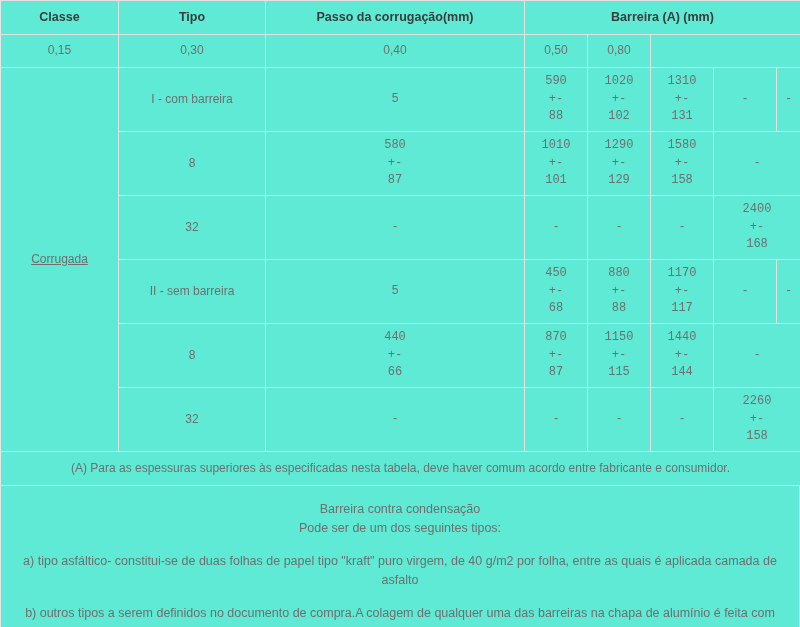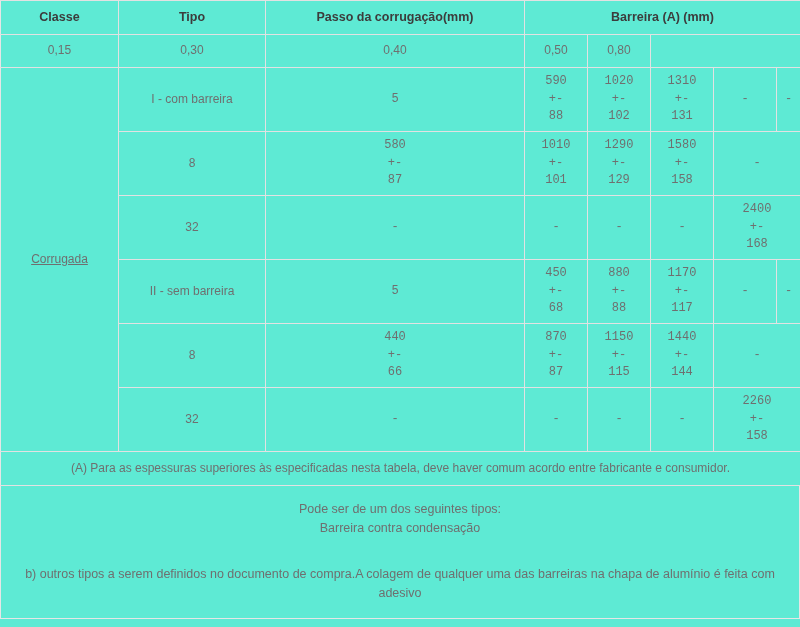--- a/index.html
+++ b/index.html
@@ -286,21 +286,22 @@
       </tr>
 
       <tr class="note-row">
         <td colspan="8">(A) Para as espessuras superiores às especificadas nesta tabela, deve haver comum acordo entre fabricante e consumidor.</td>
       </tr>
 
     </tbody>
   </table>
 
   <div class="block">
+    <p>Barreira contra condensação</p>
     <p>Pode ser de um dos seguintes tipos:</p>
-    <p>Barreira contra condensação</p>
     <p class="spacer"></p>
+    <p>a) tipo asfáltico- constitui-se de duas folhas de papel tipo "kraft" puro virgem, de 40 g/m2 por folha, entre as quais é aplicada camada de asfalto</p>
     <p class="spacer"></p>
     <p>b) outros tipos a serem definidos no documento de compra.A colagem de qualquer uma das barreiras na chapa de alumínio é feita com adesivo</p>
 
   </div>
 
 </div>
 
 </body></html>

